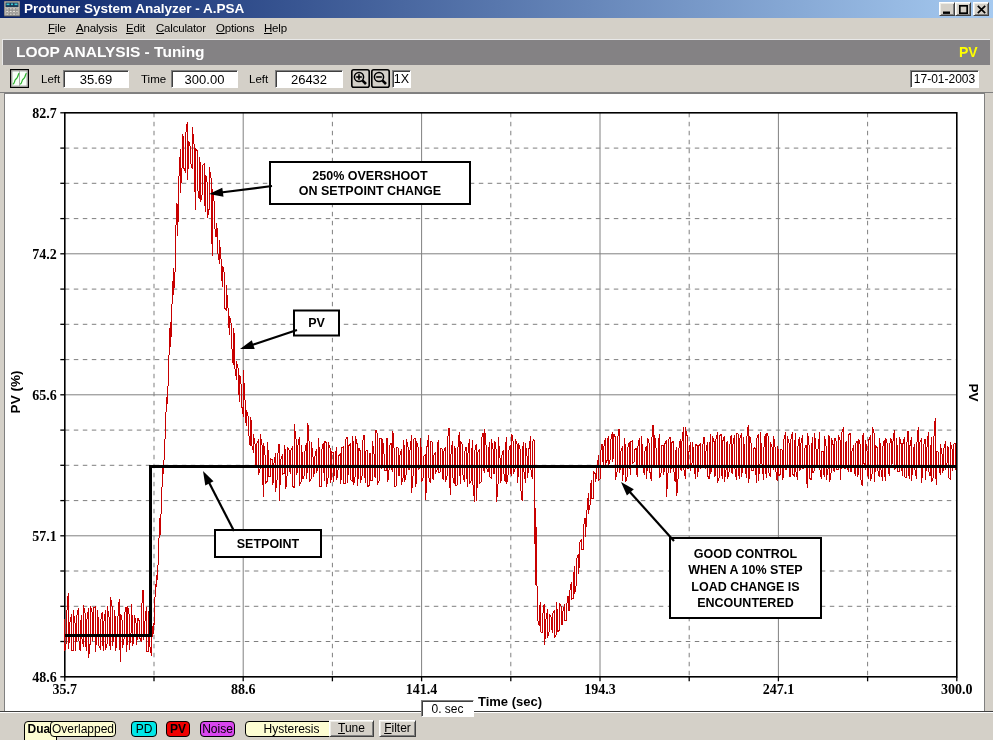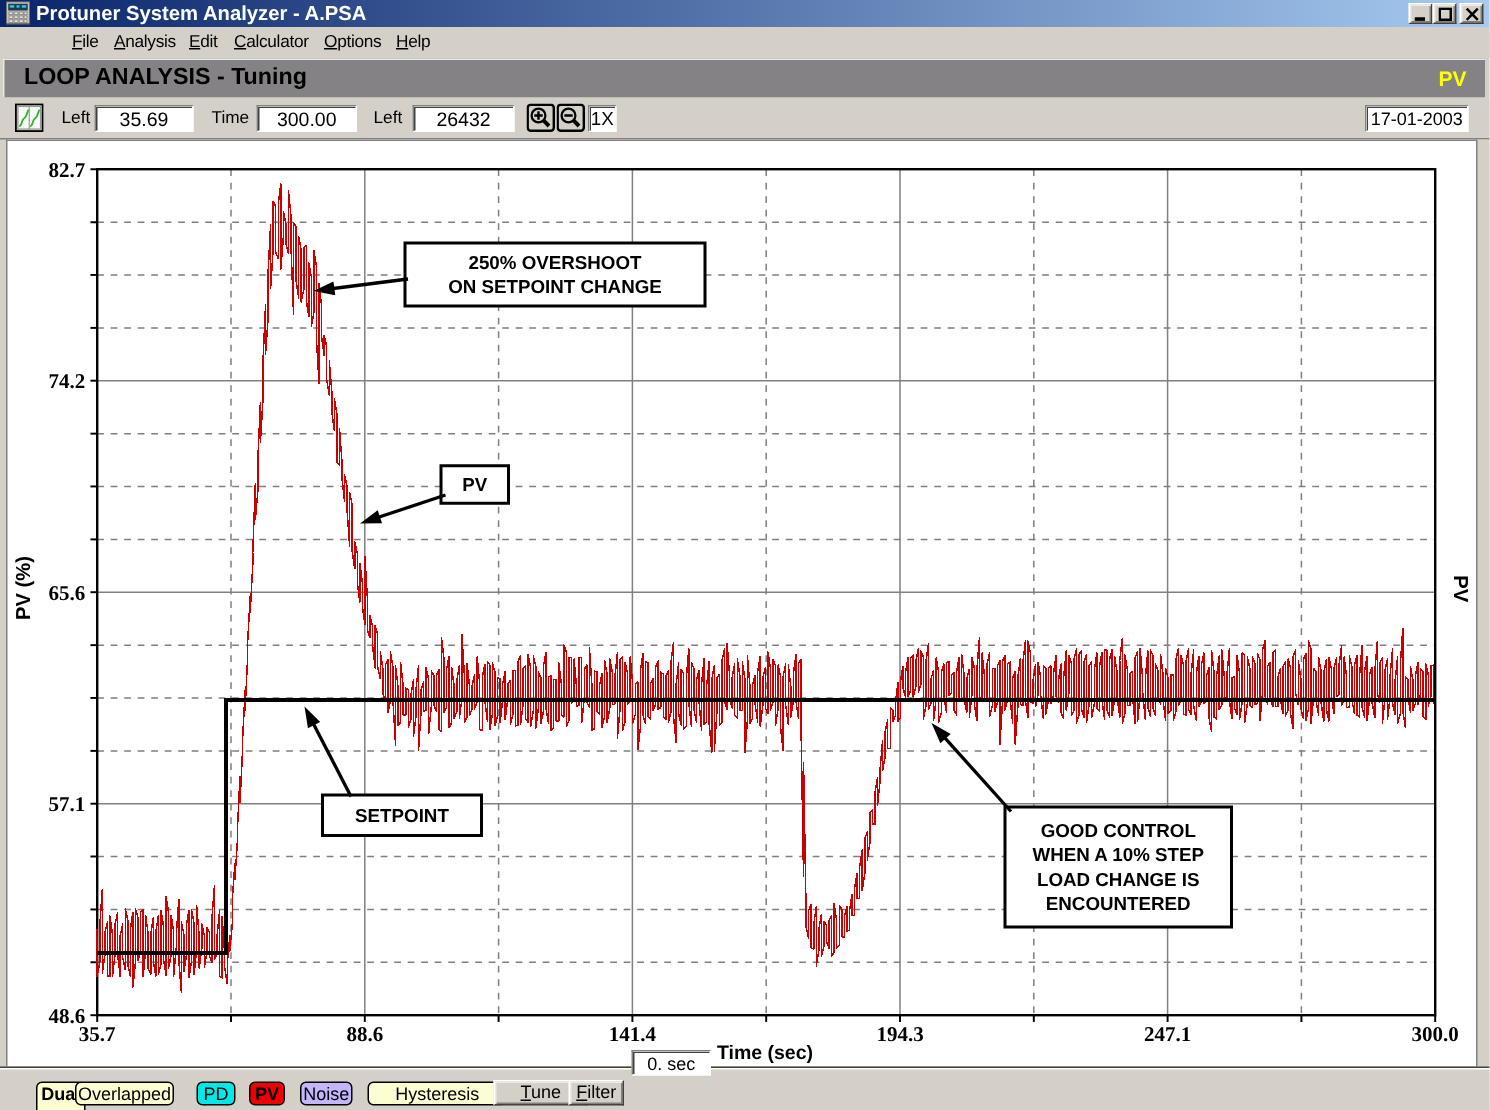--- a/index.html
+++ b/index.html
@@ -7,21 +7,21 @@
   background:linear-gradient(to right,#0a246a,#a6caf0); }
 #titlebar .t { position:absolute; left:24px; top:1px; color:#fff; font-weight:bold; font-size:13.5px; }
 .wbtn { position:absolute; top:2px; width:16px; height:14px; background:#d4d0c8;
   border:1px solid; border-color:#fff #404040 #404040 #fff; box-shadow:inset 1px 1px 0 #ecebe5, inset -1px -1px 0 #808080;
   display:flex; align-items:center; justify-content:center; }
 #menubar { position:absolute; left:0; top:18px; width:993px; height:20px; background:#d4d0c8;
   font-size:11.5px; letter-spacing:-0.2px; color:#000;margin-left:40px; }
 #menubar span { position:absolute; top:4px; }
 #band { position:absolute; left:2px; top:39px; width:988px; height:26px; background:#848284;
   border-top:1px solid #e8e8e8; border-left:1px solid #e8e8e8; }
-#band .l { position:absolute; left:13px; top:3px; color:#000000; font-weight:bold; font-size:15.5px; }
+#band .l { position:absolute; left:13px; top:3px; color:#ffffff; font-weight:bold; font-size:15.5px; }
 #band .r { position:absolute; left:956px; top:4px; color:#ffff00; font-weight:bold; font-size:14px; }
 #toolbar { position:absolute; left:0; top:65px; width:993px; height:28px; background:#d4d0c8;
   border-bottom:1px solid #808080; font-size:12.5px; }
 .tbin { position:absolute; top:70px; height:18px; background:#fff; border:1px solid;
   border-color:#808080 #fff #fff #808080; box-shadow:inset 1px 1px 0 #404040;
   text-align:center; font-size:13px; line-height:17px; }
 .tblab { position:absolute; top:73px; font-size:11.5px; }
 #chart { position:absolute; left:4px; top:93px; width:981px; height:618px; background:#fff;
   border-left:1px solid #808080; border-top:1px solid #808080; }
 #statusbar { position:absolute; left:0; top:711px; width:993px; height:29px; background:#d4d0c8;
@@ -207,17 +207,17 @@
         <polygon points="203,471 213.5,481.3 205.3,485.5" fill="#000"></polygon>
         <line x1="674" y1="541" x2="629.0" y2="490.9" stroke="#000" stroke-width="2.2"></line>
         <polygon points="621,482 633.8,489.3 626.9,495.5" fill="#000"></polygon>
 </g>
 </svg>
 <div id="statusbar"></div>
 <div style="position:absolute;left:24px;top:721px;width:33px;height:26px;background:#fdfdd2;border:1.6px solid #000;border-radius:4px;text-align:center;line-height:14.5px;font-size:12px;font-weight:bold;color:#000">Dual</div>
     <div style="position:absolute;left:50px;top:721px;width:66px;height:16px;background:#fdfdd2;border:1.6px solid #000;border-radius:4px;text-align:center;line-height:14.5px;font-size:12px;font-weight:normal;color:#000000">Overlapped</div>
     <div style="position:absolute;left:131px;top:721px;width:26px;height:16px;background:#00e8e8;border:1.6px solid #000;border-radius:4px;text-align:center;line-height:14.5px;font-size:12px;font-weight:normal;color:#000">PD</div>
     <div style="position:absolute;left:166px;top:721px;width:24px;height:16px;background:#f00000;border:1.6px solid #000;border-radius:4px;text-align:center;line-height:14.5px;font-size:12px;font-weight:normal;color:#000"><b>PV</b></div>
-    <div style="position:absolute;left:200px;top:721px;width:35px;height:16px;background:#c4b5fd;border:1.6px solid #000;border-radius:4px;text-align:center;line-height:14.5px;font-size:12px;font-weight:normal;color:#000">Noise</div>
+    <div style="position:absolute;left:200px;top:721px;width:35px;height:16px;background:#d946ef;border:1.6px solid #000;border-radius:4px;text-align:center;line-height:14.5px;font-size:12px;font-weight:normal;color:#000">Noise</div>
     <div style="position:absolute;left:245px;top:721px;width:93px;height:16px;background:#fdfdd2;border:1.6px solid #000;border-radius:4px;text-align:center;line-height:14.5px;font-size:12px;font-weight:normal;color:#000">Hysteresis</div>
-<div class="gbtn" style="left:329px;width:63px"><u>T</u>une</div>
+<div class="gbtn" style="left:329px;width:45px"><u>T</u>une</div>
 <div class="gbtn" style="left:379px;width:37px"><u>F</u>ilter</div>
 <div class="tbin" style="top:700px;left:421px;width:53px;height:17px;line-height:16px;font-size:12px">0. sec</div>
 </div>
 </body></html>

